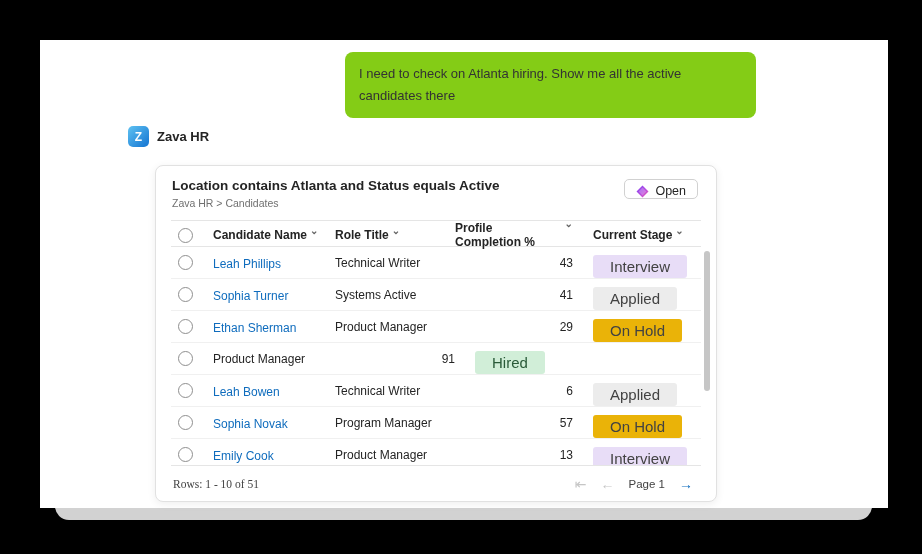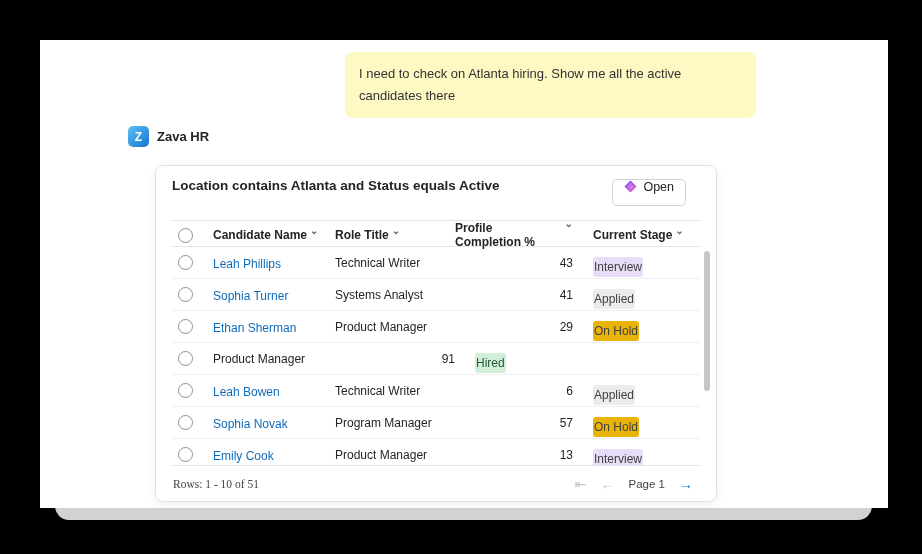--- a/index.html
+++ b/index.html
@@ -16,47 +16,47 @@
   }
   .bottom-strip {
     position: absolute; left: 55px; top: 478px; width: 817px; height: 42px;
     background: #d2d2d2; border-radius: 0 0 14px 14px; z-index: 0;
   }
   .content { position: absolute; inset: 0; z-index: 2; }
 
   
   .chat-bubble {
     position: absolute; left: 345px; top: 52px; width: 411px;
-    background: #fef9c3; border-radius: 8px;
+    background: #84cc16; border-radius: 8px;
     padding: 11px 14px; font-size: 13px; line-height: 22px; color: #333;
   }
 
   
   .app-row { position: absolute; left: 128px; top: 126px; display: flex; align-items: center; gap: 8px; }
   .app-logo {
     width: 21px; height: 21px; border-radius: 5px;
     background: linear-gradient(135deg, #5fc2f2 0%, #1e7fd6 85%);
     color: #fff; font-size: 12px; font-weight: 700;
     display: flex; align-items: center; justify-content: center;
   }
   .app-name { font-size: 13px; font-weight: 600; color: #242424; }
 
   
   .card {
     position: absolute; left: 155px; top: 165px; width: 562px; height: 337px;
     background: #fff; border: 1px solid #e1e1e1; border-radius: 8px;
     box-shadow: 0 2px 8px rgba(0,0,0,0.07);
     overflow: hidden;
   }
-  .card-head { position: absolute; top: 0; left: 0; right: 16px; height: 54px; padding: 12px 16px; }
+  .card-head { position: absolute; top: 0; left: 0; right: 4px; height: 54px; padding: 12px 16px; }
   .card-title { font-size: 13.5px; font-weight: 700; color: #242424; }
   .breadcrumb { font-size: 10.5px; color: #707070; margin-top: 4px; }
   .open-button {
-    position: absolute; right: 14px; top: 13px; height: 27px;
-    display: flex; align-items: flex-start; gap: 6px;
+    position: absolute; right: 14px; top: 13px; height: 20px;
+    display: flex; align-items: flex-end; gap: 6px;
     background: #fff; border: 1px solid #d1d1d1; border-radius: 5px;
     padding: 0 11px; font-size: 12.5px; color: #242424; font-family: inherit;
     cursor: pointer;
   }
 
   
   .table-wrap { position: absolute; top: 54px; left: 15px; right: 15px; }
   .grid-row {
     display: grid;
     grid-template-columns: 42px 122px 120px 118px 1fr;
@@ -75,21 +75,21 @@
   .cell-check { display: flex; justify-content: flex-start; padding-left: 7px; }
   .row-check, .select-all {
     width: 15px; height: 15px; border: 1.5px solid #8f8f8f; border-radius: 50%;
     background: #fff; cursor: pointer;
   }
   .name-link { font-size: 12px; color: #0f6cbd; cursor: pointer; text-decoration: none; }
   .role-cell { font-size: 12px; color: #242424; }
   .num-cell { font-size: 12px; color: #242424; text-align: right; }
   .stage-cell { padding-left: 20px; }
   .stage-badge {
-    display: inline-block; font-size: 12px; padding: 3px 1px; border-radius: 3px;
+    display: inline-block; font-size: 15px; padding: 3px 17px; border-radius: 3px;
     color: #424242;
     margin-top: 8px;
   }
   .stage-purple { background: #e8ddf7; }
   .stage-gray   { background: #ececec; }
   .stage-yellow { background: #eab308; }
   .stage-green  { background: #d1eed8; color: #2a5a38; }
 
   .scroll-thumb {
     position: absolute; right: 6px; top: 85px; width: 6px; height: 140px;
@@ -123,20 +123,21 @@
 
   <div class="app-row">
     <div class="app-logo">Z</div>
     <div class="app-name">Zava HR</div>
   </div>
 
   <div class="card">
 
     <div class="card-head">
       <div class="card-title">Location contains Atlanta and Status equals Active</div>
+      <div class="breadcrumb">Zava HR &gt; Candidates</div>
       <button class="open-button">
         <span style="display:flex;">
           <svg width="13" height="13" viewBox="0 0 13 13">
             <defs>
               <linearGradient id="gemGrad" x1="0" y1="0" x2="1" y2="1">
                 <stop offset="0%" stop-color="#7a3ff2"></stop>
                 <stop offset="55%" stop-color="#b94ce0"></stop>
                 <stop offset="100%" stop-color="#ee5fa7"></stop>
               </linearGradient>
             </defs>
@@ -182,21 +183,21 @@
     <div class="stage-cell">
       <span class="stage-badge stage-purple">Interview</span>
     </div>
   </div>
 
   <div class="grid-row trow">
     <div class="cell-check">
       <span class="row-check"></span>
     </div>
     <div><a class="name-link">Sophia Turner</a></div>
-    <div class="role-cell">Systems Analyst</div>
+    <div class="role-cell">Systems Active</div>
     <div class="num-cell">41</div>
     <div class="stage-cell">
       <span class="stage-badge stage-gray">Applied</span>
     </div>
   </div>
 
   <div class="grid-row trow">
     <div class="cell-check">
       <span class="row-check"></span>
     </div>

